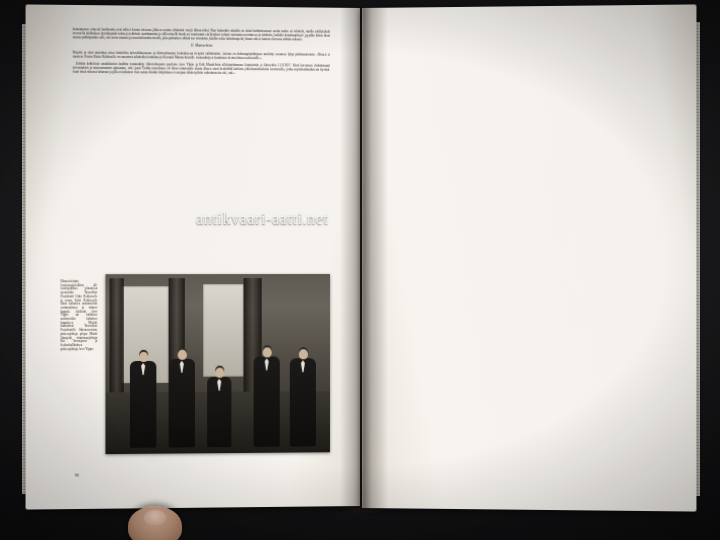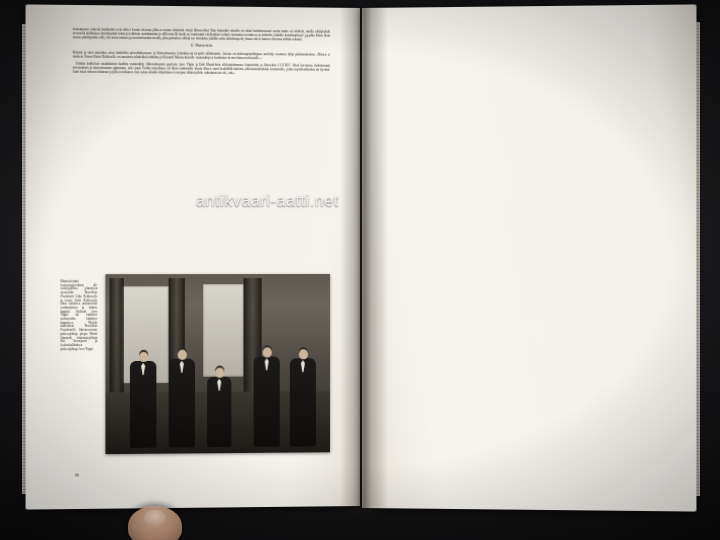--- a/index.html
+++ b/index.html
@@ -212,26 +212,26 @@
     position: absolute;
     font-size: 4px;
     color: #3a352e;
   }
   #pagenum-left { left: 48px; top: 462px; }
 
   
   .watermark {
     position: absolute;
     left: 196px;
-    top: 192px;
+    top: 210px;
     width: 330px;
     color: rgba(250,250,250,0.82);
     font-size: 16px;
     letter-spacing: 0.6px;
-    font-family: Liberation Sans, sans-serif;
+    font-family: Liberation Serif, serif;
     text-shadow: 0 1px 2px rgba(0,0,0,0.55);
     white-space: nowrap;
     z-index: 40;
     pointer-events: none;
   }
 
   
   .finger {
     position: absolute;
     left: 128px;

